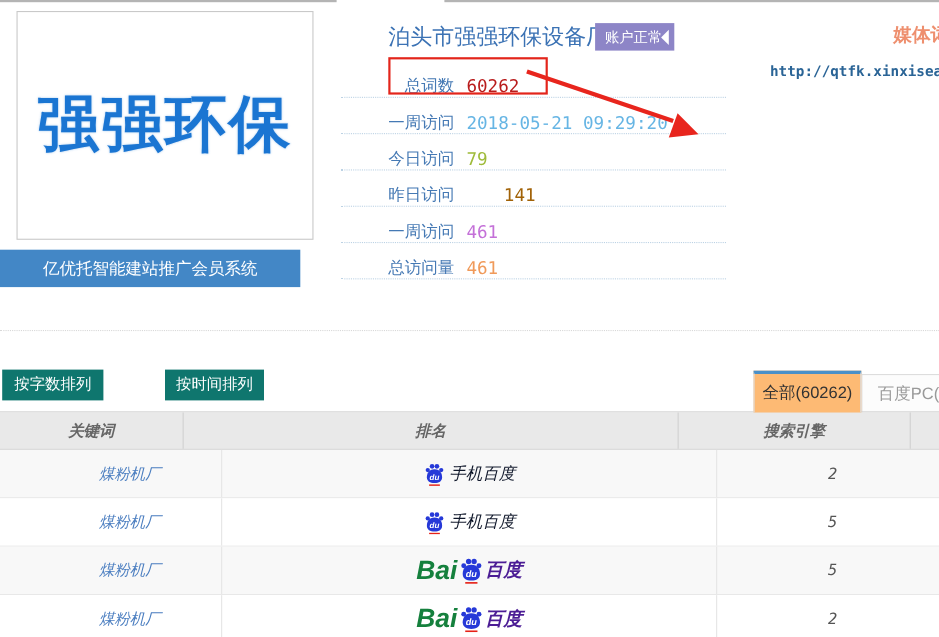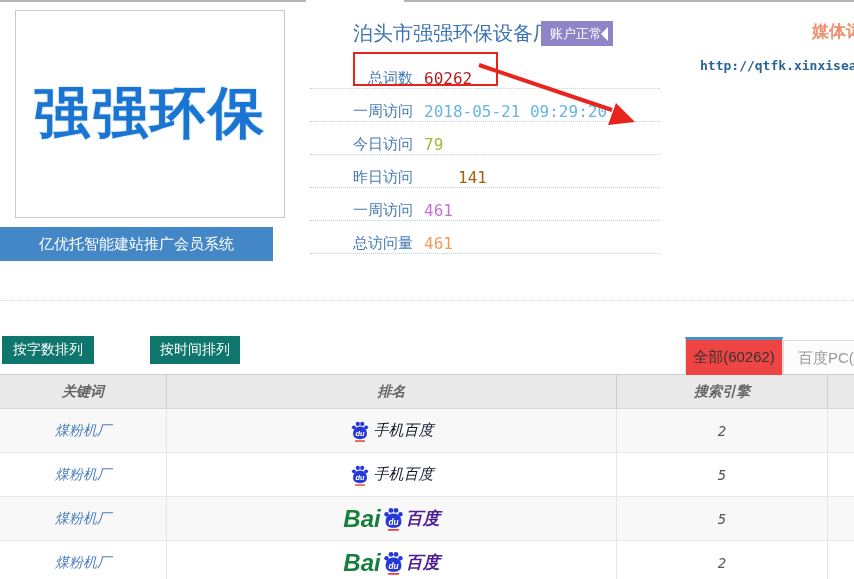--- a/index.html
+++ b/index.html
@@ -48,33 +48,33 @@
                     border-top:1px dotted #d8d8d8; }
 
   
   .sort-btn { position:absolute; top:336px; height:28px; background:#0f766e; color:#fff;
               border:none; font-size:14px; font-family:inherit; cursor:pointer; }
   .sort-btn.b1 { left:2px; width:92px; }
   .sort-btn.b2 { left:110px; width:90px;margin-left:40px; }
 
   
   .tab { position:absolute; display:flex; align-items:center; box-sizing:border-box; cursor:pointer; }
-  .tab.active { left:685px; top:337px; width:98px; height:38px; background:#ef4444;
+  .tab.active { left:685px; top:337px; width:98px; height:38px; background:#fdba74;
                 border:1px solid #ddd; border-top:3px solid #4a90c8; border-bottom:none;
                 font-size:15px; color:#333; justify-content:center; z-index:2; }
   .tab.inactive { left:783px; top:340px; width:130px; height:35px; background:#fcfcfc;
                   border:1px solid #ddd; border-bottom:none; font-size:15px; color:#999;
                   justify-content:flex-start; padding-left:14px; }
 
   
   .kw-table { position:absolute; left:0; top:374px; width:854px; border-top:1px solid #ccc; }
   .trow { display:grid; grid-template-columns:167px 450px 211px 1fr;font-style:italic; }
   .trow.thead { height:33px; background:#e9e9e9; border-bottom:1px solid #d6d6d6; }
   .thead .cell { color:#666; font-weight:bold; font-size:14px; border-right:1px solid #d0d0d0; }
-  .trow.body { height:43px; border-bottom:1px solid #e8e8e8; }
+  .trow.body { height:43px; border-bottom:1px solid #e8e8e8;padding-left:35px; }
   .trow.odd { background:#f8f8f8; }
   .trow.even { background:#fff; }
   .body .cell { border-right:1px solid #e5e5e5; }
   .cell { display:flex; align-items:center; justify-content:center; overflow:hidden; }
   .cell.last { border-right:none; }
   .kw { color:#4b7ec0; font-size:14px; }
   .rank { font-family:"DejaVu Sans Mono", monospace; font-size:14px; color:#555; }
   .engine-text { color:#0f172a; font-size:15px; margin-left:4px; }
   .paw { width:20px; height:22px; fill:#2639d8; }
   .paw.pc { width:23px; height:25px; margin:0 1px; }

